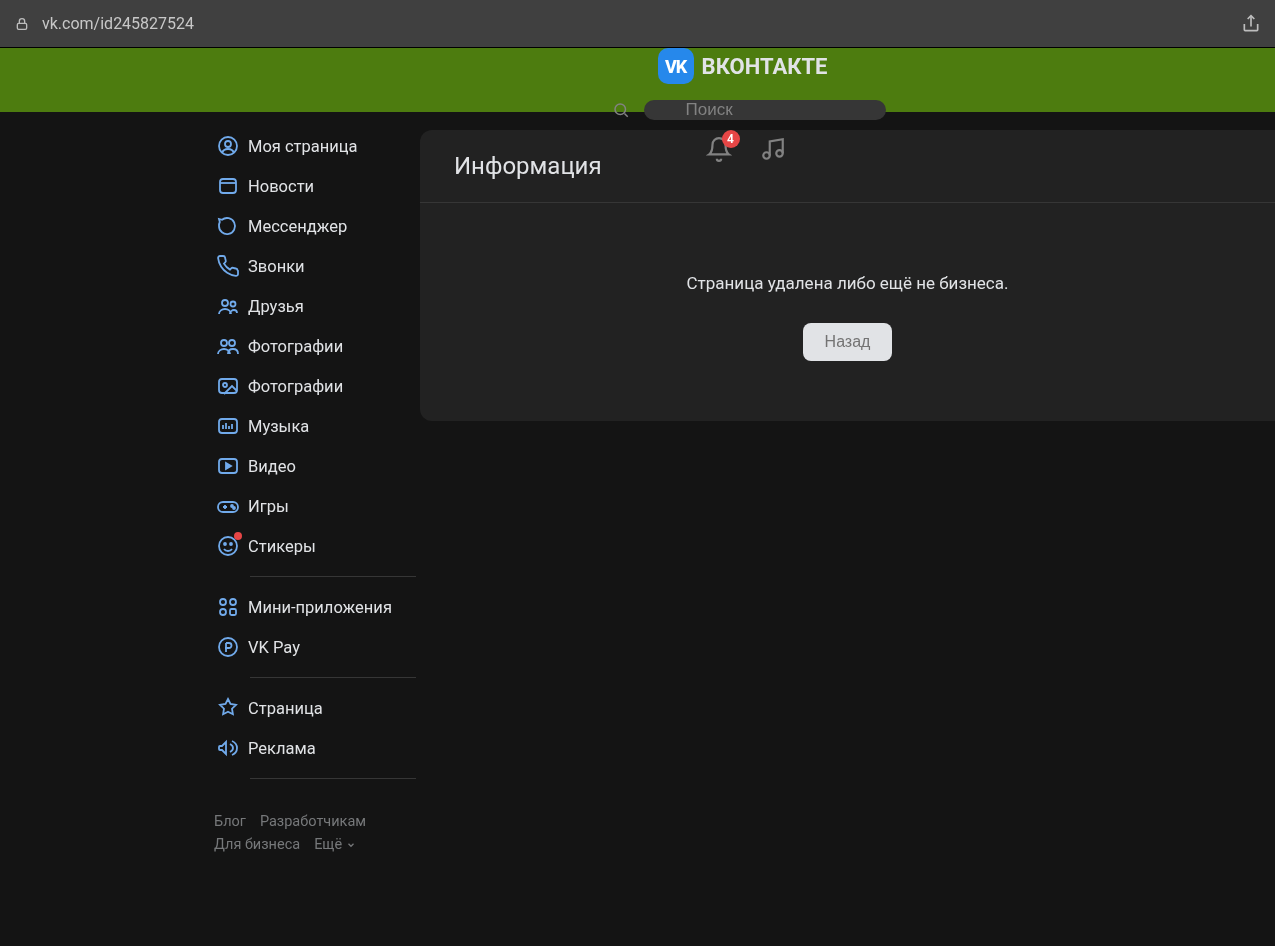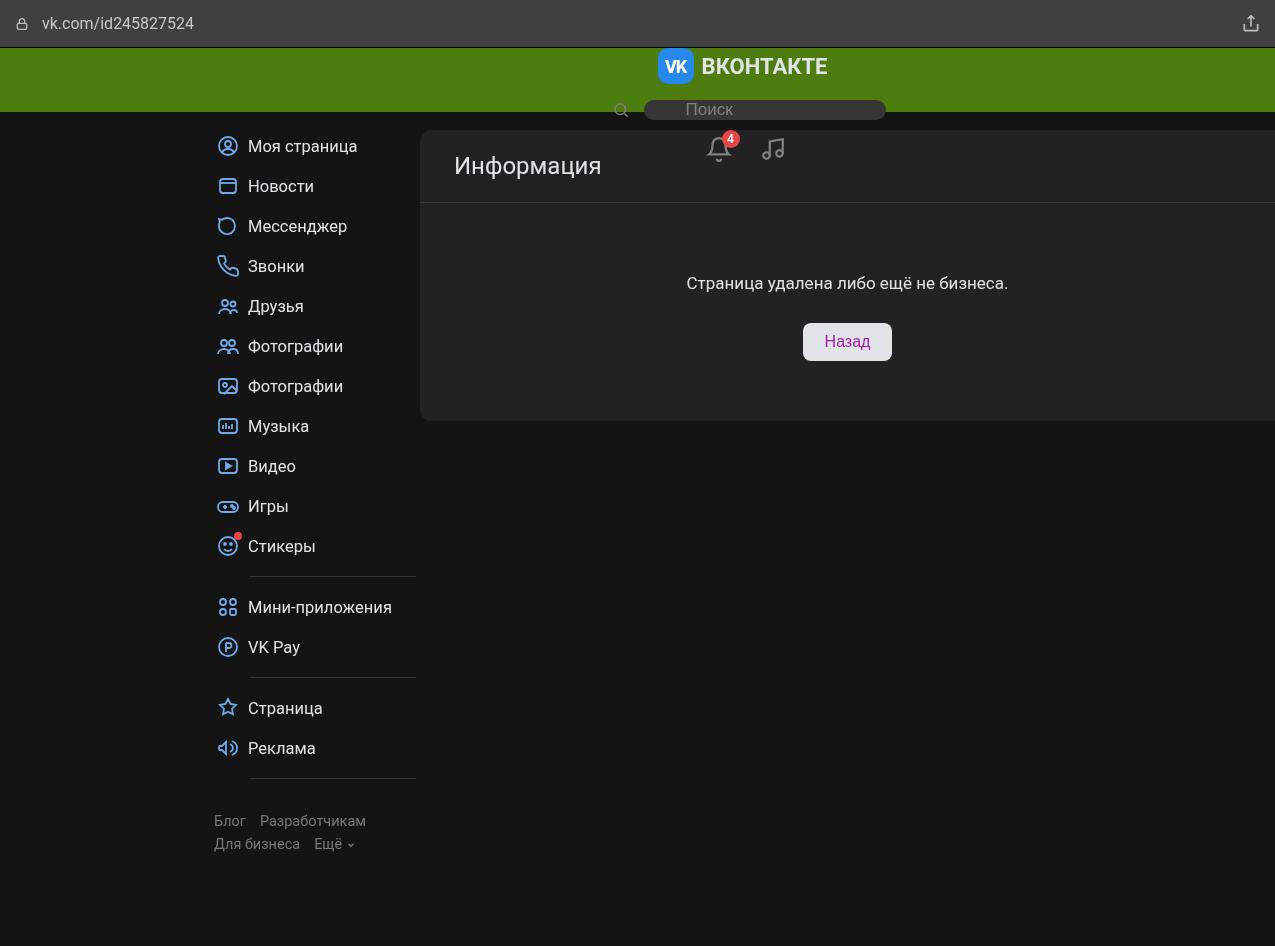--- a/index.html
+++ b/index.html
@@ -125,21 +125,21 @@
     color:#e1e3e6;
   }
   .card-sep{height:1px;background:#363636;}
   .card-body{
     padding:70px 0 60px 0;
     text-align:center;
   }
   .card-body .msg{font-size:17px;color:#e1e3e6;margin-bottom:30px;}
   .btn-back{
     display:inline-block;
-    background:#e1e3e6;color:#a21caf;
+    background:#e1e3e6;color:#737373;
     border:none;border-radius:8px;
     padding:10px 22px;font-size:16px;
     cursor:pointer;
   }
   svg{display:block;}
 </style>
 </head>
 <body>
 
 <div class="urlbar">

